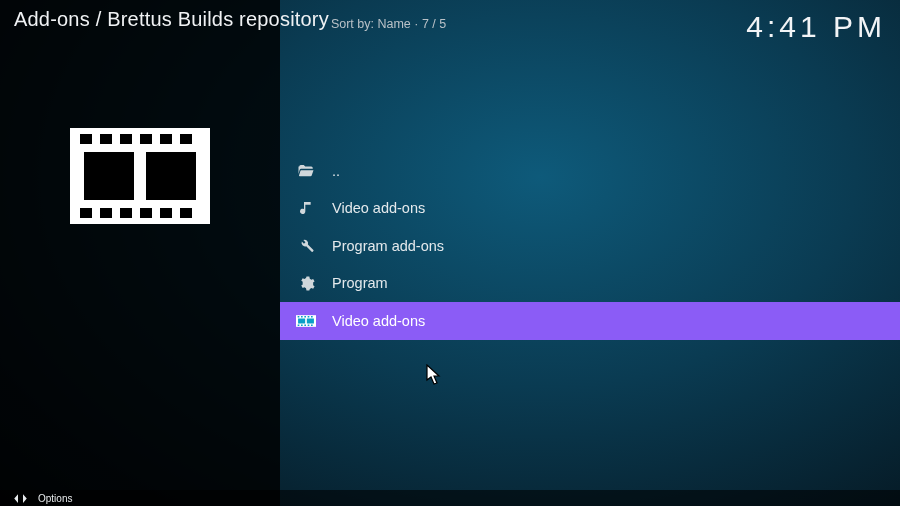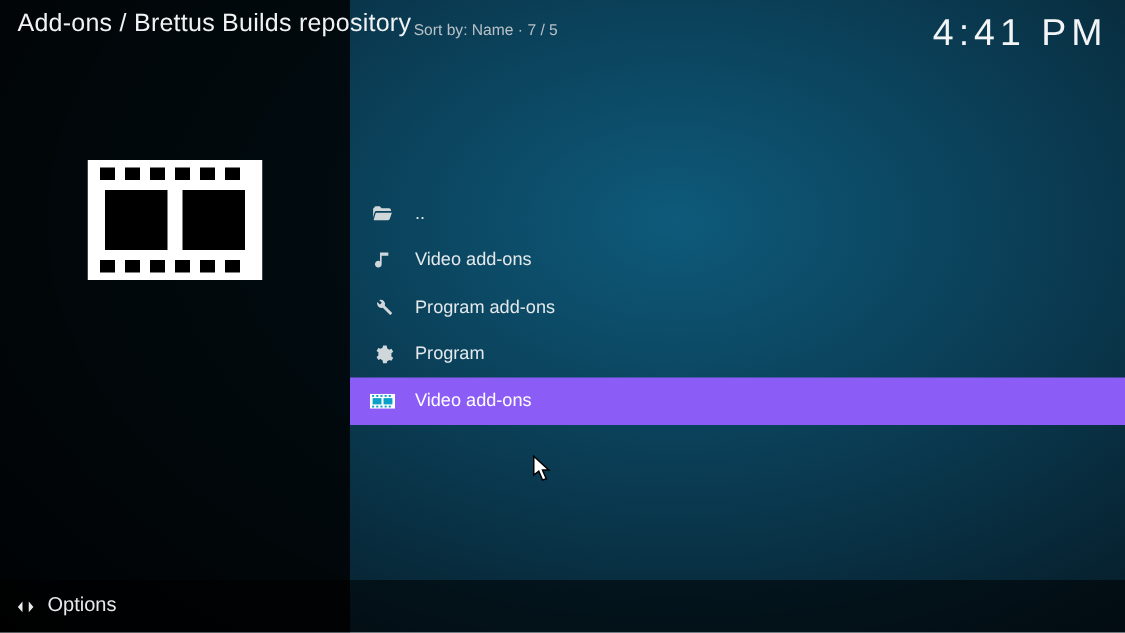--- a/index.html
+++ b/index.html
@@ -30,24 +30,24 @@
     cursor: pointer;
   }
   .row .ic { width: 20px; height: 20px; display: flex; align-items: center; justify-content: center; color: #d0d7db; flex: 0 0 20px; }
   .row.selected {
     background: #8b5cf6;
     color: #fff;
   }
   .row.selected .ic { color: #fff; }
   
   .footer {
-    position: absolute; left: 0; right: 0; bottom: 0; height: 42px;
+    position: absolute; left: 0; right: 0; bottom: 0; height: 16px;
     background: rgba(0,0,0,0.55);
     display: flex; align-items: center; gap: 10px; padding-left: 12px;
-    font-size: 16px; color: #e6eaec;
+    font-size: 10px; color: #e6eaec;
   }
   .footer .ic { width: 16px; height: 16px; display:flex; align-items:center; justify-content:center; }
   
   .cursor { position: absolute; left: 426px; top: 364px; width: 16px; height: 22px; pointer-events: none; }
 </style>
 </head>
 <body>
 
 <div class="sidebar">
   <div class="big-icon">

